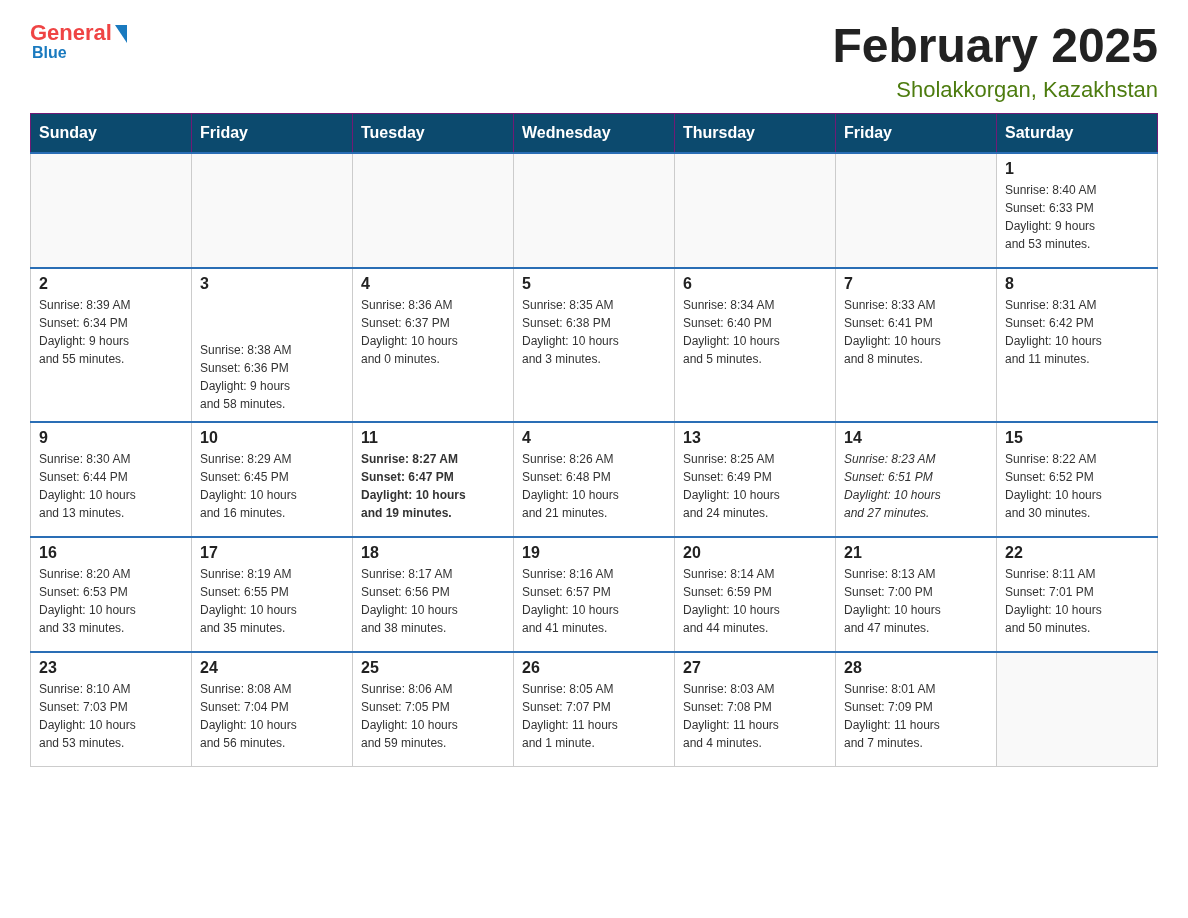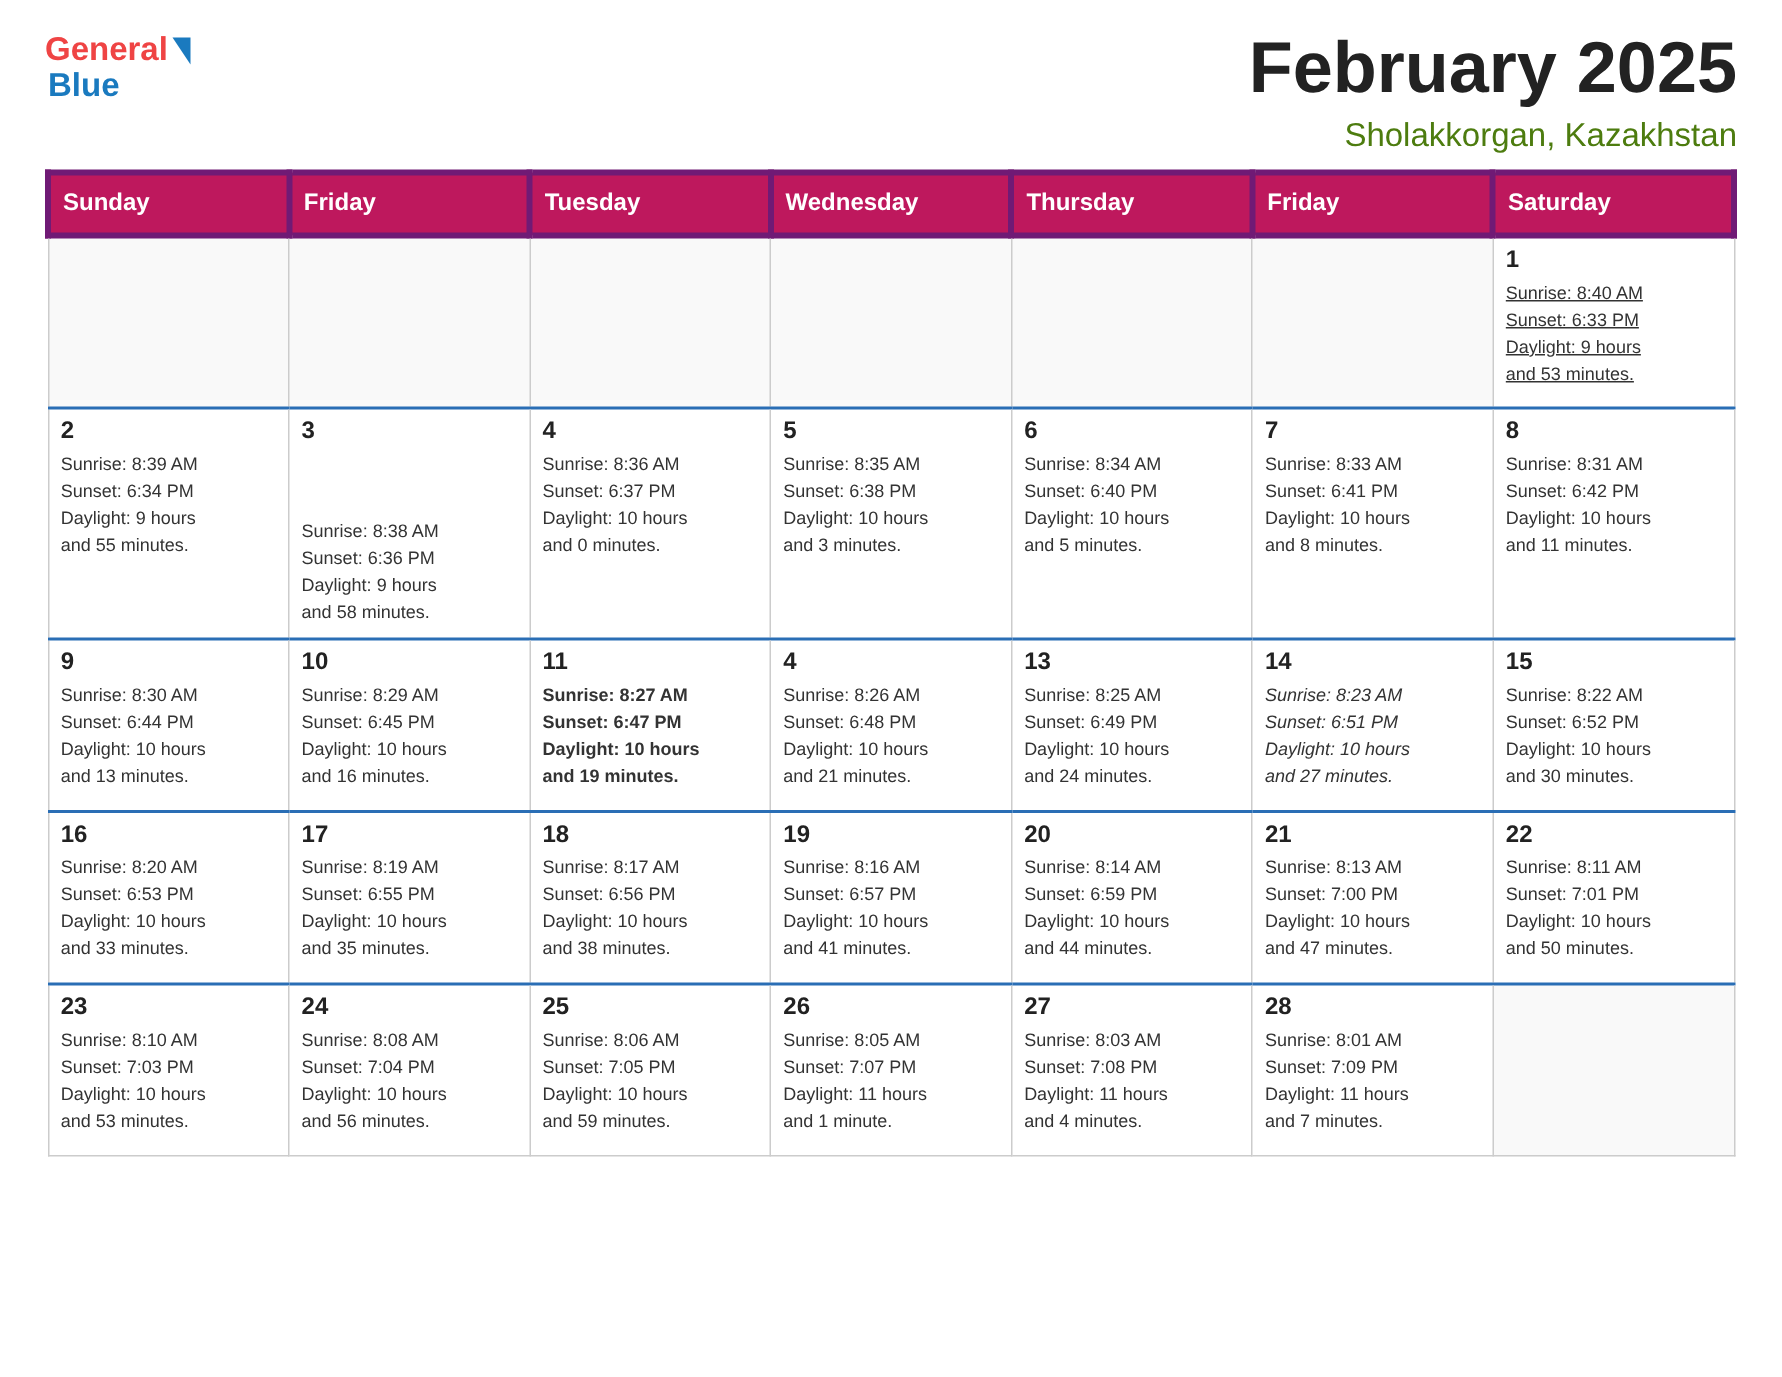--- a/index.html
+++ b/index.html
@@ -33,21 +33,21 @@
     .logo-arrow {
       width: 0;
       height: 0;
       border-left: 12px solid transparent;
       border-right: 0px solid transparent;
       border-top: 18px solid #1a7abf;
       margin-left: 3px;
       margin-top: 2px;
     }
     .logo-blue {
-      font-size: 22px;
+      font-size: 16px;
       font-weight: bold;
       color: #1a7abf;
       margin-top: -2px;
       padding-left: 2px;
     }
     .title-area {
       text-align: right;
     }
     .month-title {
       font-size: 48px;
@@ -59,27 +59,27 @@
       font-size: 22px;
       color: #4d7c0f;
       margin-top: 4px;
     }
     .calendar {
       width: 100%;
       border-collapse: collapse;
       margin-top: 10px;
     }
     .calendar th {
-      background-color: #be185d;
+      background-color: #0c4a6e;
       color: #fff;
       font-size: 16px;
       font-weight: bold;
       padding: 10px 8px;
       text-align: left;
-      border: 4px solid #701a75;
+      border: 1px solid #701a75;
     }
     .calendar td {
       width: 14.28%;
       vertical-align: top;
       padding: 6px 8px 8px 8px;
       border: 1px solid #ccc;
       font-size: 12.5px;
       color: #333;
       height: 115px;
     }
@@ -140,21 +140,21 @@
   <tbody id="calendar-body">
   <tr>
         <td class="empty-cell"></td>
         <td class="empty-cell"></td>
         <td class="empty-cell"></td>
         <td class="empty-cell"></td>
         <td class="empty-cell"></td>
         <td class="empty-cell"></td>
         <td>
           <span class="day-number">1</span>
-          <div class="day-info" style="white-space: pre-line; text-decoration: underline;">Sunrise: 8:40 AM
+          <div class="day-info" style="white-space: pre-line;">Sunrise: 8:40 AM
 Sunset: 6:33 PM
 Daylight: 9 hours
 and 53 minutes.</div>
         </td>
       </tr>
       <tr>
         <td>
           <span class="day-number">2</span>
           <div class="day-info" style="white-space: pre-line;">Sunrise: 8:39 AM
 Sunset: 6:34 PM

